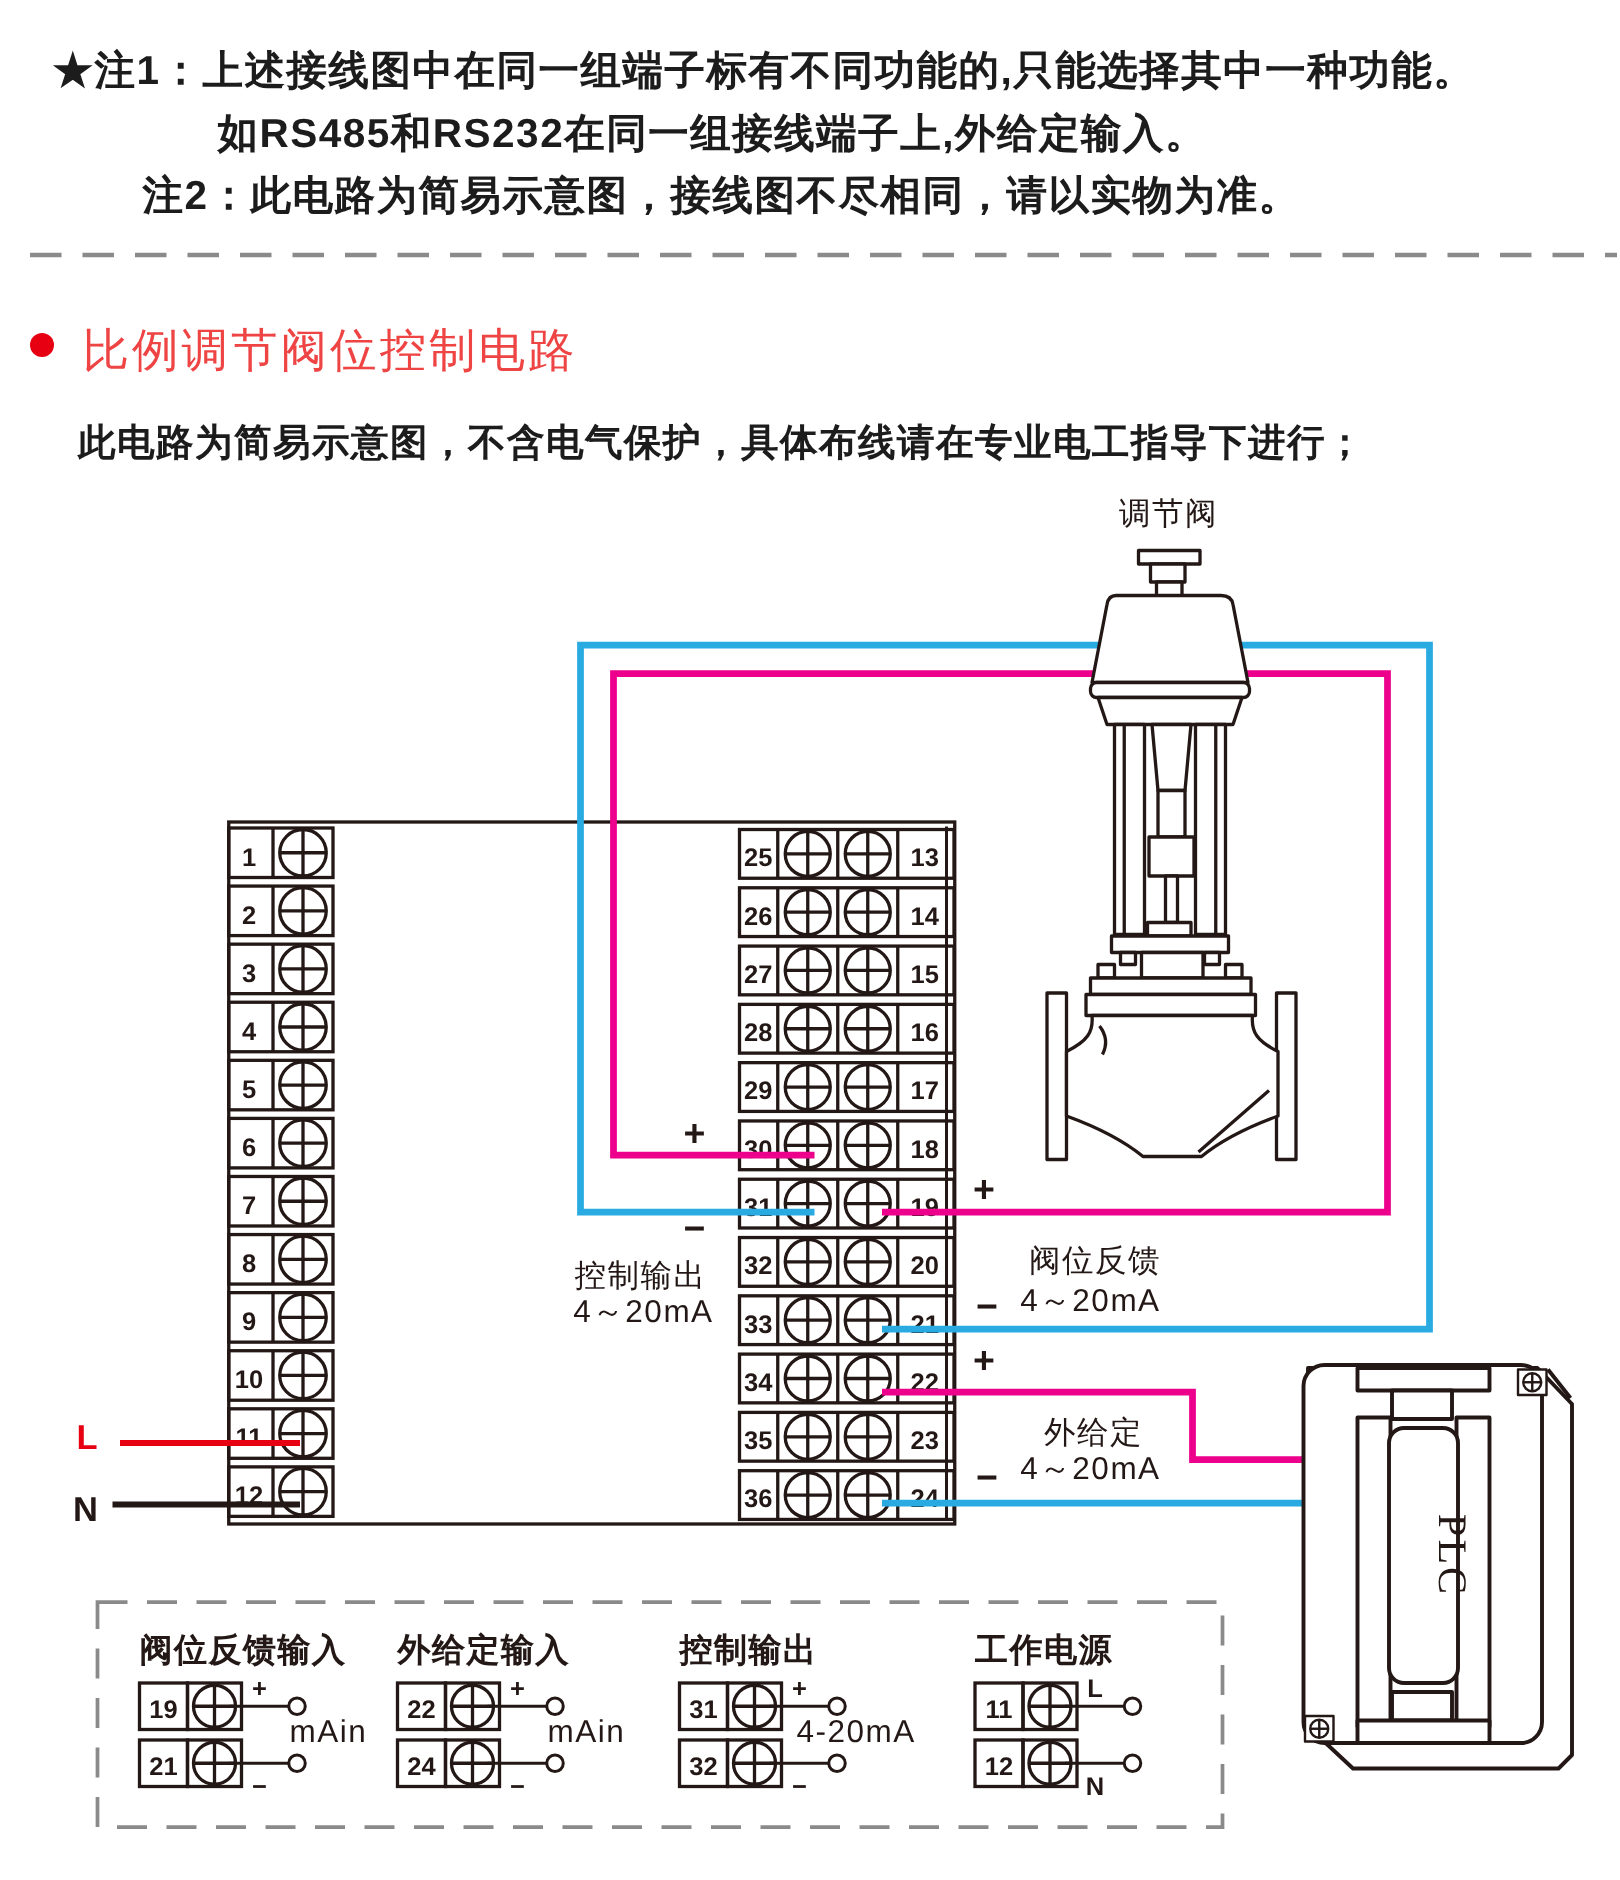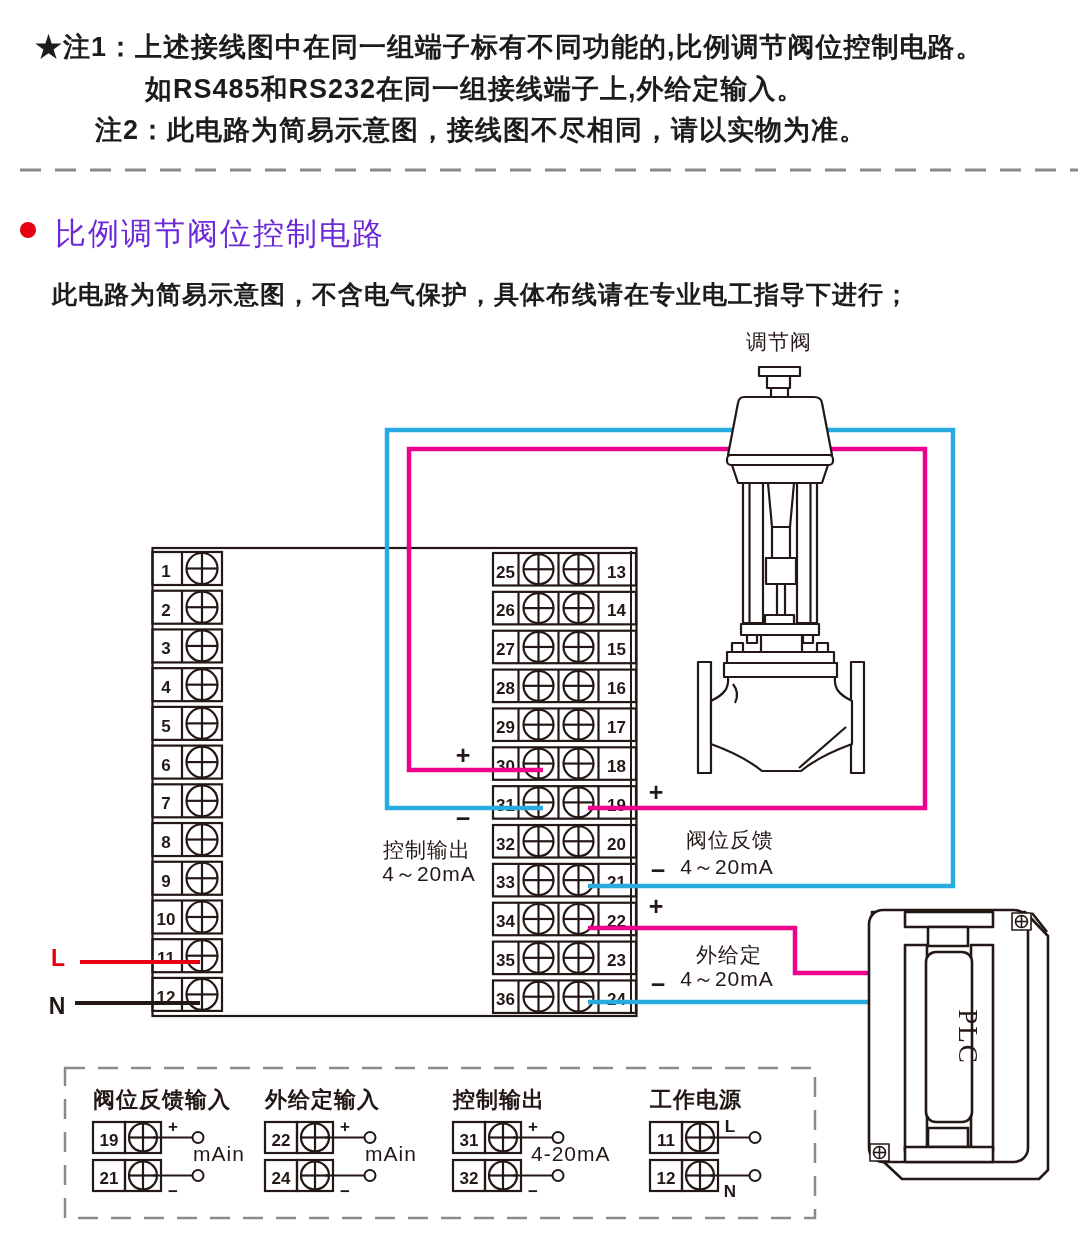--- a/index.html
+++ b/index.html
@@ -1,36 +1,36 @@
 <!DOCTYPE html>
 <html><head>
 <meta charset="utf-8">
 <style>
   html,body{margin:0;padding:0;background:#ffffff;}
   body{width:1080px;height:1253px;position:relative;font-family:"Liberation Sans",sans-serif;color:#231815;overflow:hidden;}
   .abs{position:absolute;}
   .note-line{font-size:27px;font-weight:bold;letter-spacing:1px;white-space:nowrap;color:#1c1c1c;}
-  .sec-title{font-size:31px;font-weight:normal;letter-spacing:2px;white-space:nowrap;color:#6d28d9;}
+  .sec-title{font-size:31px;font-weight:normal;letter-spacing:2px;white-space:nowrap;color:#ef4444;}
   .sec-sub{font-size:25px;font-weight:bold;letter-spacing:1px;white-space:nowrap;color:#1c1c1c;text-align:center;}
   .bullet{width:16px;height:16px;border-radius:50%;background:#e60012;}
   svg text{font-family:"Liberation Sans",sans-serif;}
   .lk{stroke:#231815;stroke-width:2.2;fill:none;}
   .lkthin{stroke:#231815;stroke-width:2;fill:none;}
   .wfill{fill:#ffffff;stroke:#231815;stroke-width:2.2;stroke-linejoin:round;}
   .wfill3{fill:#ffffff;stroke:#231815;stroke-width:2.6;stroke-linejoin:round;}
   .tnum{font-size:17px;font-weight:bold;fill:#231815;}
   .tlabel{font-size:21px;fill:#231815;letter-spacing:1px;}
   .tsign{font-size:25px;font-weight:bold;fill:#231815;}
   .tlabelb{font-size:22px;font-weight:bold;fill:#231815;letter-spacing:1px;}
   .tserif{font-family:"Liberation Serif",serif;font-size:27px;fill:#231815;letter-spacing:2px;}
 </style>
 </head>
 <body>
 
-<div class="abs note-line" style="left:35px;top:29px">★注1：上述接线图中在同一组端子标有不同功能的,比例调节阀位控制电路。</div>
+<div class="abs note-line" style="left:35px;top:29px">★注1：上述接线图中在同一组端子标有不同功能的,只能选择其中一种功能。</div>
 <div class="abs note-line" style="left:145px;top:71px">如RS485和RS232在同一组接线端子上,外给定输入。</div>
 <div class="abs note-line" style="left:95px;top:112px">注2：此电路为简易示意图，接线图不尽相同，请以实物为准。</div>
 
 <div class="abs bullet" style="left:20px;top:222px"></div>
 <div class="abs sec-title" style="left:55px;top:213px">比例调节阀位控制电路</div>
 <div class="abs sec-sub" style="left:52px;top:278px">此电路为简易示意图，不含电气保护，具体布线请在专业电工指导下进行；</div>
 
 <svg class="abs" style="left:0;top:0" width="1080" height="1253" viewBox="0 0 1080 1253">
 
   <line x1="20" y1="170" x2="1078" y2="170" stroke-width="3" stroke-dasharray="21 14" stroke="#8a8a8a"></line>

